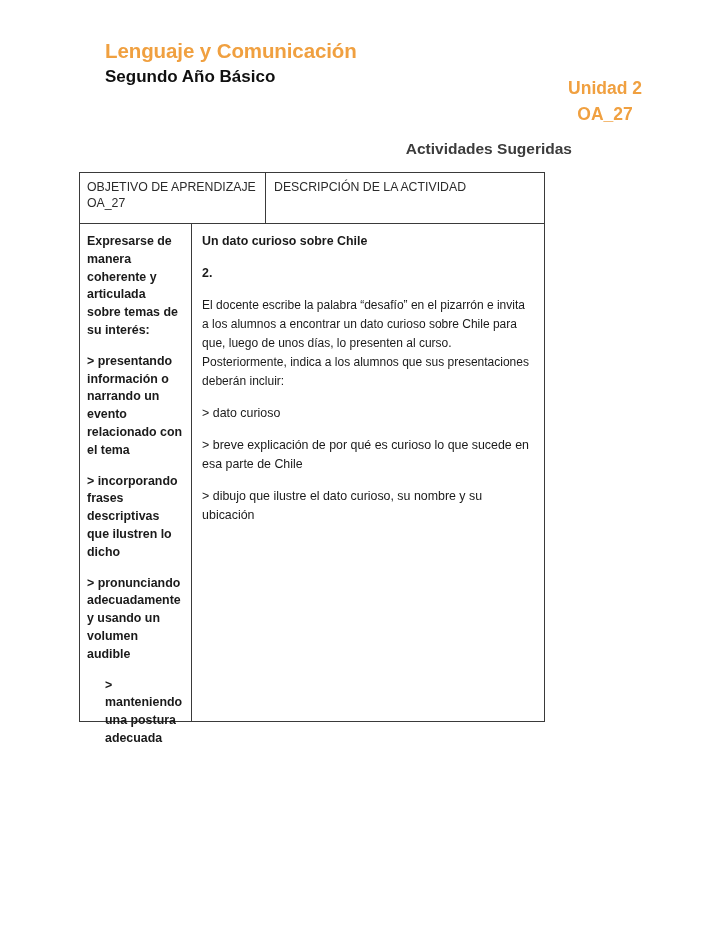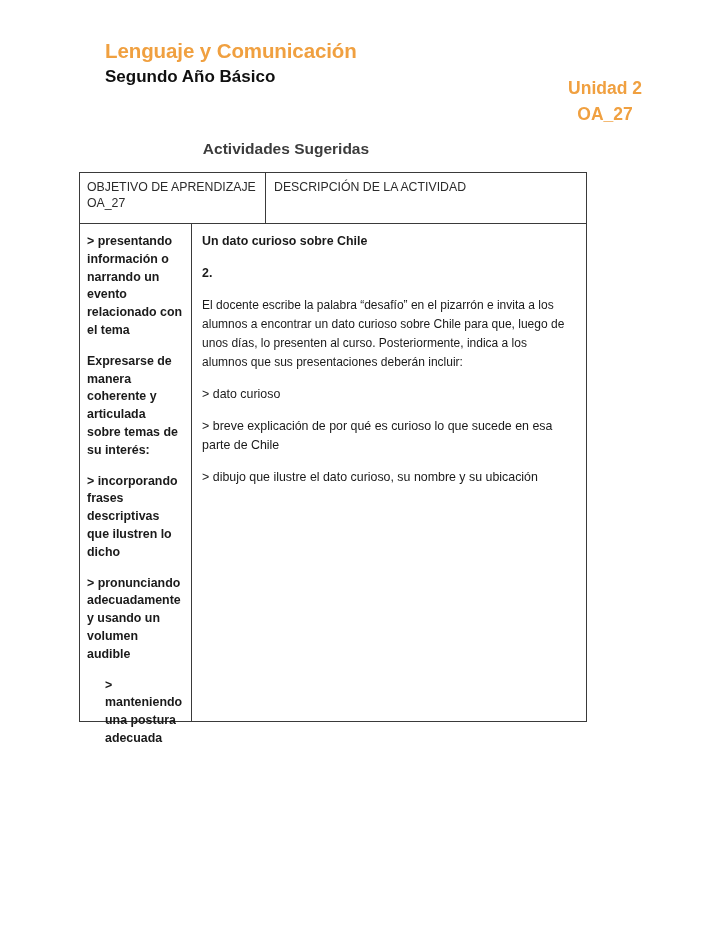--- a/index.html
+++ b/index.html
@@ -75,32 +75,32 @@
     margin-top: 2px;
     white-space: nowrap;
   }
 
   
   .section-title {
     position: absolute;
     left: 0;
     top: 140px;
     width: 572px;
-    text-align: center;
+    text-align: right;
     font-size: 15.5px;
     font-weight: bold;
     color: #3c3c3c;
   }
 
   
   .act-table {
     position: absolute;
     left: 79px;
     top: 172px;
-    width: 508px;
+    width: 466px;
     height: 550px;
     border: 1.3px solid #3a3a3a;
     box-sizing: border-box;
     display: flex;
     flex-direction: column;
   }
   .thead {
     display: flex;
     height: 50px;
     border-bottom: 1.3px solid #3a3a3a;
@@ -199,22 +199,22 @@
   <div class="act-table">
 
     <div class="thead">
       <div class="th-left">OBJETIVO DE APRENDIZAJE OA_27</div>
       <div class="th-right">DESCRIPCIÓN DE LA ACTIVIDAD</div>
     </div>
 
     <div class="tbody">
 
       <div class="td-left">
+        <p class="oa-line">Expresarse de manera coherente y articulada sobre temas de su interés:</p>
         <p class="oa-line">&gt; presentando información o narrando un evento relacionado con el tema</p>
-        <p class="oa-line">Expresarse de manera coherente y articulada sobre temas de su interés:</p>
         <p class="oa-line">&gt; incorporando frases descriptivas que ilustren lo dicho</p>
         <p class="oa-line">&gt; pronunciando adecuadamente y usando un volumen audible</p>
         <p class="oa-line">&gt; manteniendo una postura adecuada</p>
       </div>
 
       <div class="td-right">
         <p class="act-title">Un dato curioso sobre Chile</p>
         <p class="act-num">2.</p>
         <p class="act-para">El docente escribe la palabra “desafío” en el pizarrón e invita a los alumnos a encontrar un dato curioso sobre Chile para que, luego de unos días, lo presenten al curso. Posteriormente, indica a los alumnos que sus presentaciones deberán incluir:</p>
         <p class="act-bullet">&gt; dato curioso</p>

